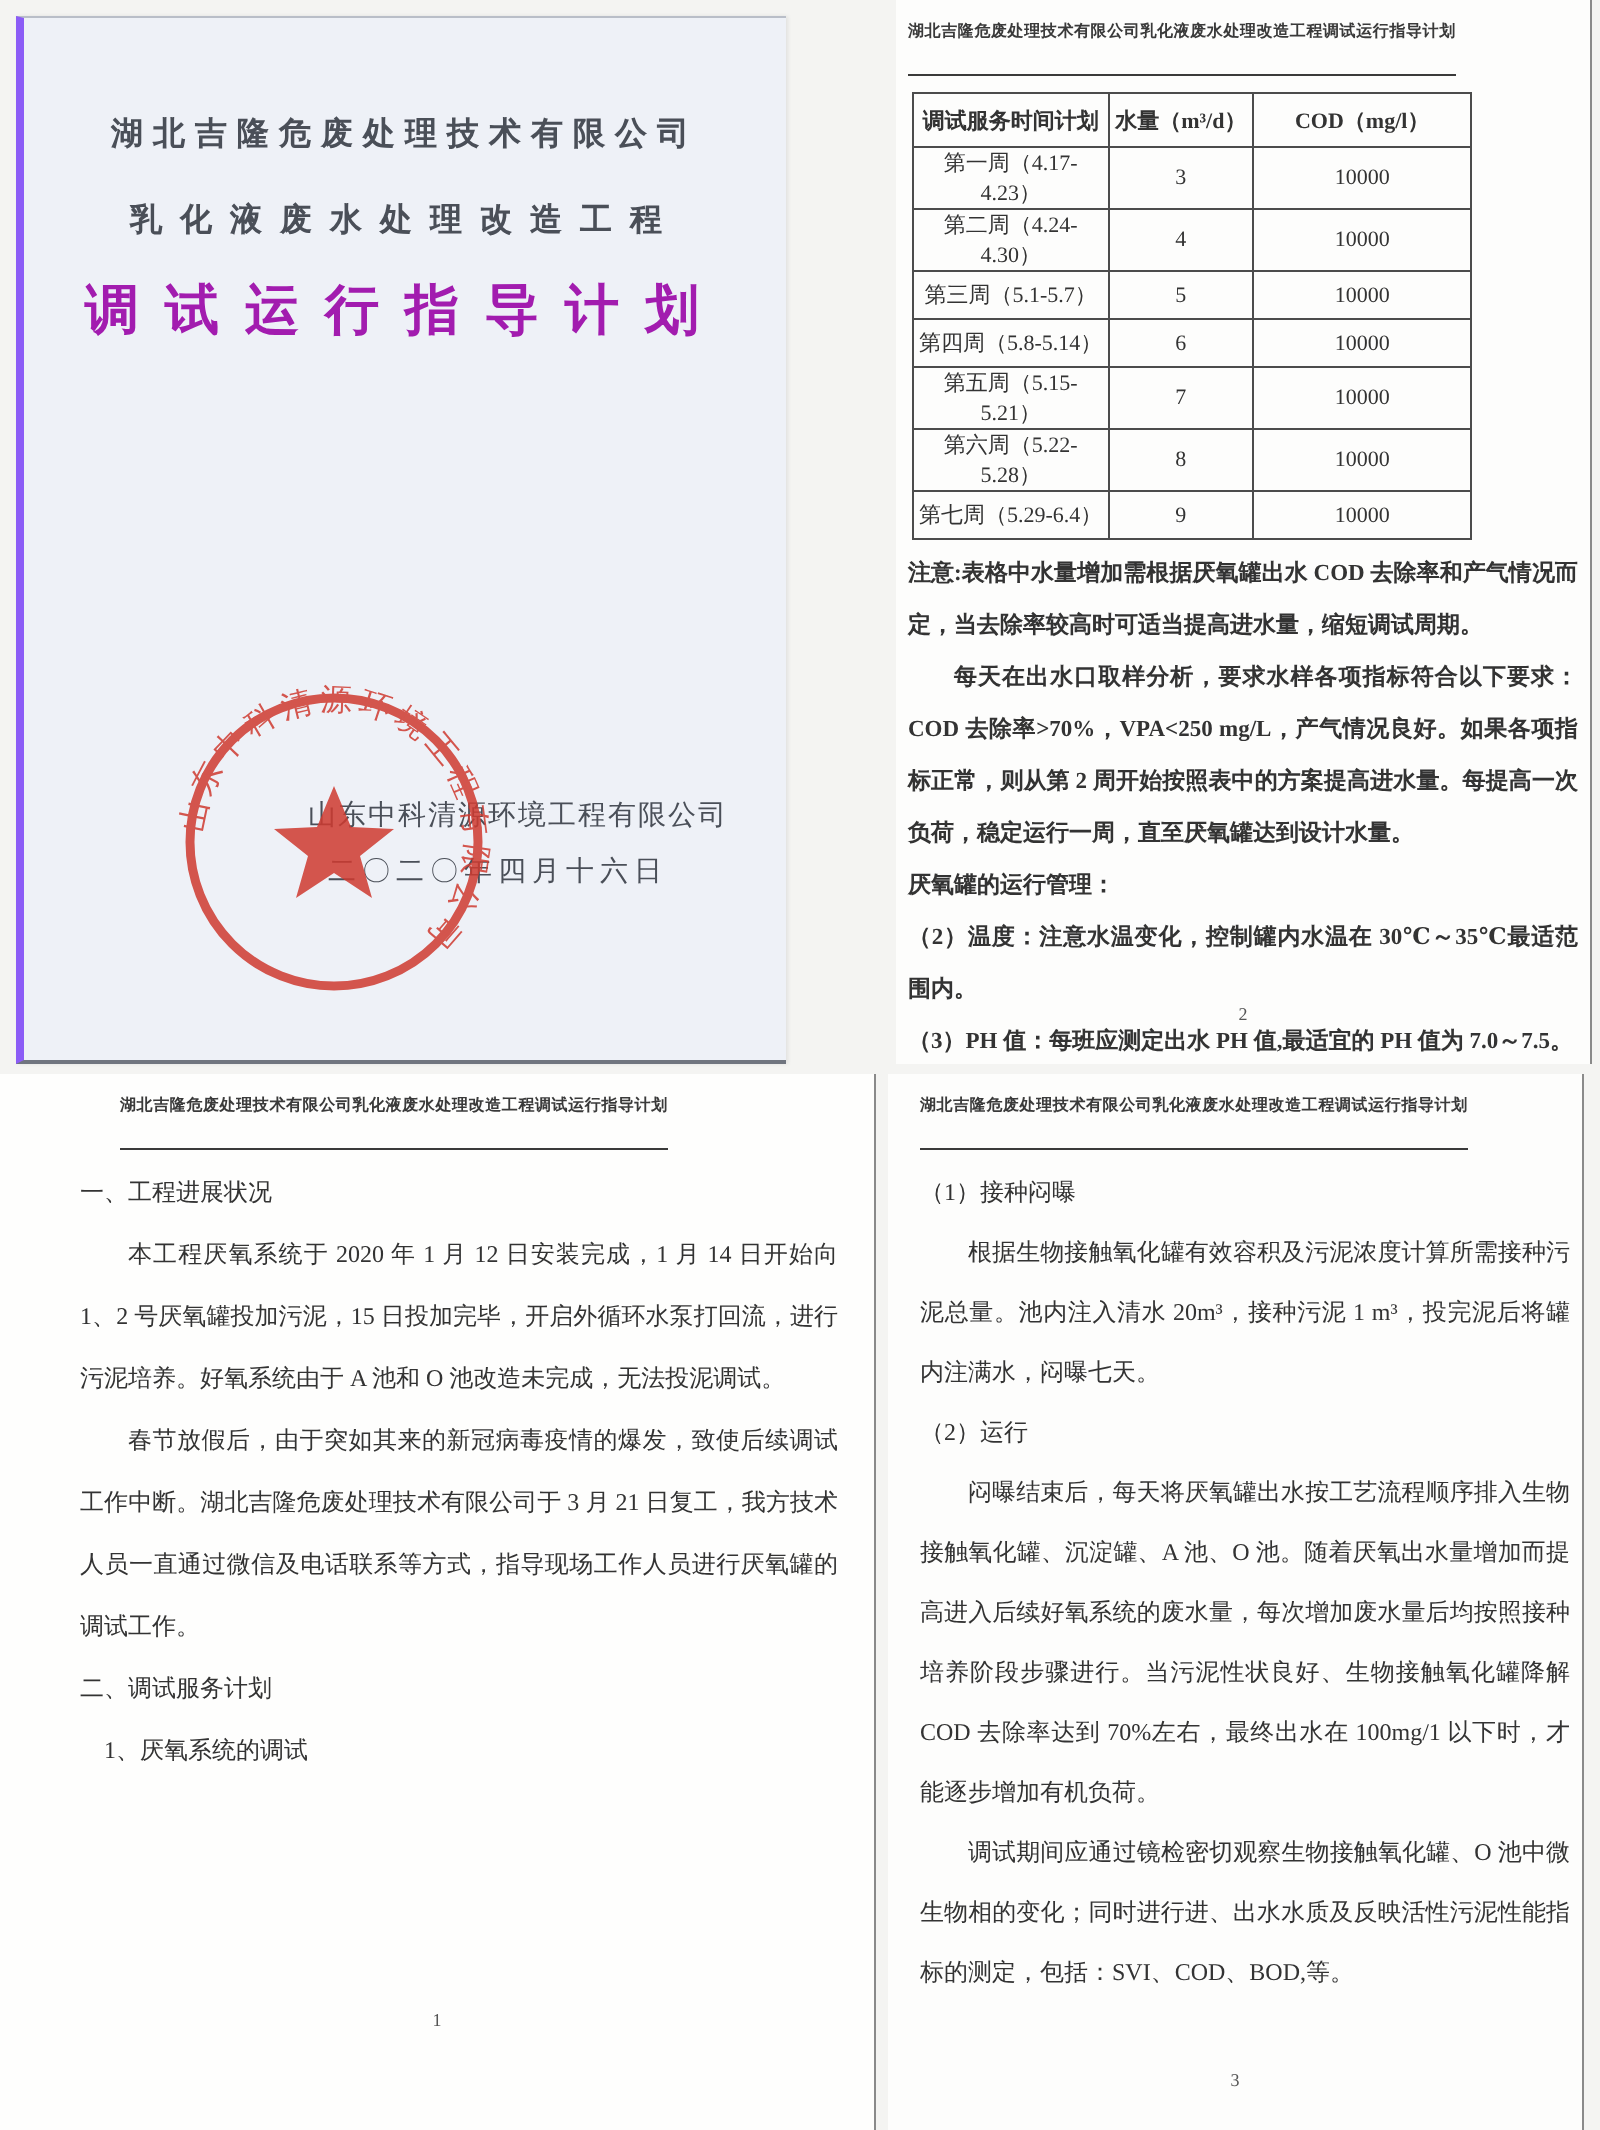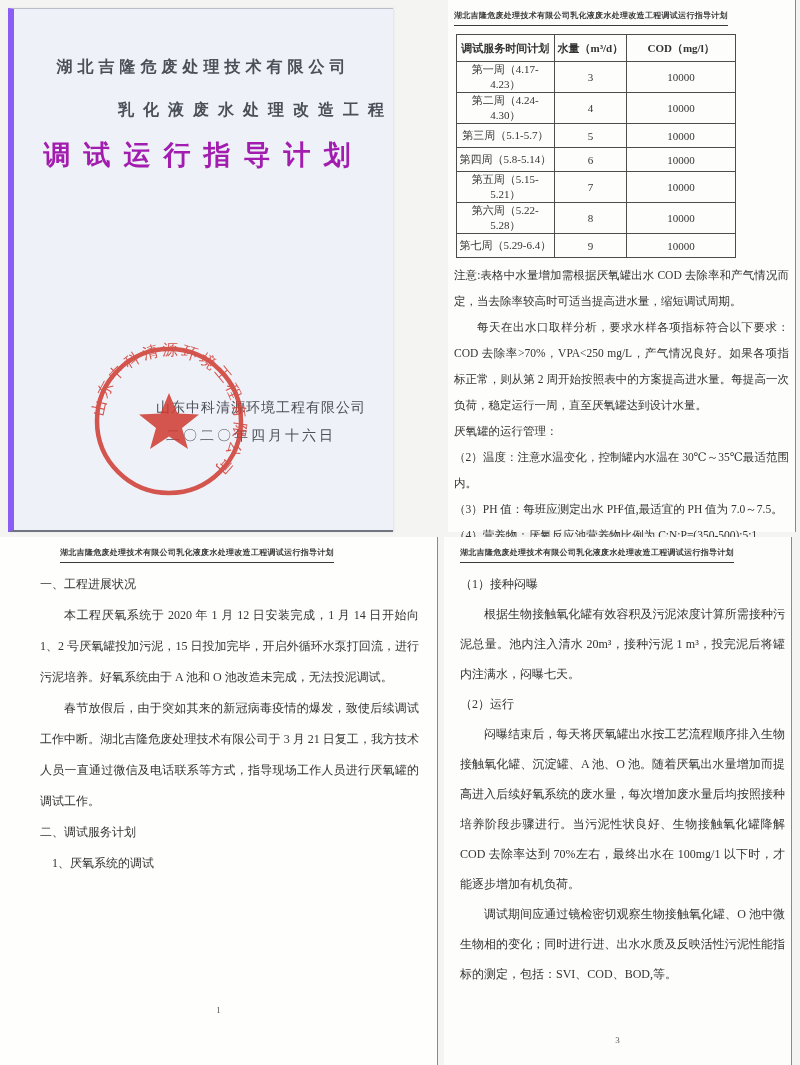--- a/index.html
+++ b/index.html
@@ -8,58 +8,58 @@
     background:#f4f4f2;
     font-family:"Liberation Serif","DejaVu Serif",serif;
     color:#2b2b2b;overflow:hidden;
   }
   .page{position:absolute;box-sizing:border-box;}
 
   
   #cover{
     left:8px;top:8px;width:385px;height:524px;
     background:#eef1f7;
-    border-left:6px solid #8b5cf6;border-bottom:2px solid #70757f;
+    border-left:4px solid #8b5cf6;border-bottom:2px solid #70757f;
     border-top:1px solid #b9bec8;
     box-shadow:1px 0 2px rgba(0,0,0,.08);
   }
   .cover-title1{margin-top:48px;text-align:center;font-size:16px;letter-spacing:5px;color:#4a4f58;font-weight:bold;}
-  .cover-title2{margin-top:22px;text-align:right;font-size:16px;letter-spacing:9px;color:#4a4f58;font-weight:bold;}
+  .cover-title2{margin-top:22px;text-align:center;font-size:16px;letter-spacing:9px;color:#4a4f58;font-weight:bold;}
   .cover-title3{margin-top:16px;text-align:center;font-size:27px;letter-spacing:13px;color:#a21caf;font-weight:bold;}
   .cover-company{position:absolute;left:142px;top:390px;font-size:14px;letter-spacing:1px;color:#4a4f58;}
   .cover-date{position:absolute;left:152px;top:418px;font-size:14px;letter-spacing:3px;color:#4a4f58;}
   .seal{position:absolute;left:75px;top:332px;width:160px;height:160px;opacity:.85;}
 
   
   .doc-page{background:#fdfdfc;}
   #page2{left:448px;top:0;width:348px;height:532px;border-right:1px solid #8a8a8a;}
   #page3{left:0;top:537px;width:438px;height:528px;border-right:1px solid #8a8a8a;background:#fefefd;}
   #page4{left:444px;top:537px;width:348px;height:528px;border-right:1px solid #8a8a8a;}
 
   .running-header{
     display:inline-block;font-size:8px;letter-spacing:.3px;color:#3a3a3a;font-weight:bold;
-    border-bottom:1.5px solid #3a3a3a;padding-bottom:4px;white-space:nowrap;
+    border-bottom:1.5px solid #3a3a3a;padding-bottom:16px;white-space:nowrap;
   }
   #page2 .running-header{margin:10px 0 0 6px;}
   #page3 .running-header{margin:10px 0 0 60px;}
   #page4 .running-header{margin:10px 0 0 16px;}
 
   .pagenum{position:absolute;left:0;right:0;text-align:center;font-size:9px;color:#555;}
 
   
   .svc-table{border-collapse:collapse;margin:8px 0 0 8px;width:280px;table-layout:fixed;}
   .svc-table td,.svc-table th{
     border:1px solid #4c4c4c;text-align:center;font-size:11px;color:#333;
     height:23px;padding:0;font-weight:normal;
   }
   .svc-table th{font-weight:bold;height:26px;}
   .col-week{width:35%;}.col-water{width:26%;}.col-cod{width:39%;}
 
   
-  .body2{margin:4px 6px 0 6px;font-size:11.5px;line-height:26px;text-align:justify;color:#333;}
+  .body2{margin:4px 6px 0 6px;font-size:11.5px;line-height:26px;text-align:justify;color:#333;font-weight:bold;}
   .body2 p{margin:0;}
   .body3{margin:6px 18px 0 40px;font-size:12px;line-height:31px;text-align:justify;color:#333;}
   .body3 p{margin:0;}
   .body4{margin:6px 6px 0 16px;font-size:12px;line-height:30px;text-align:justify;color:#333;}
   .body4 p{margin:0;}
   .indent{text-indent:2em;}
 </style>
 </head>
 <body>
 

